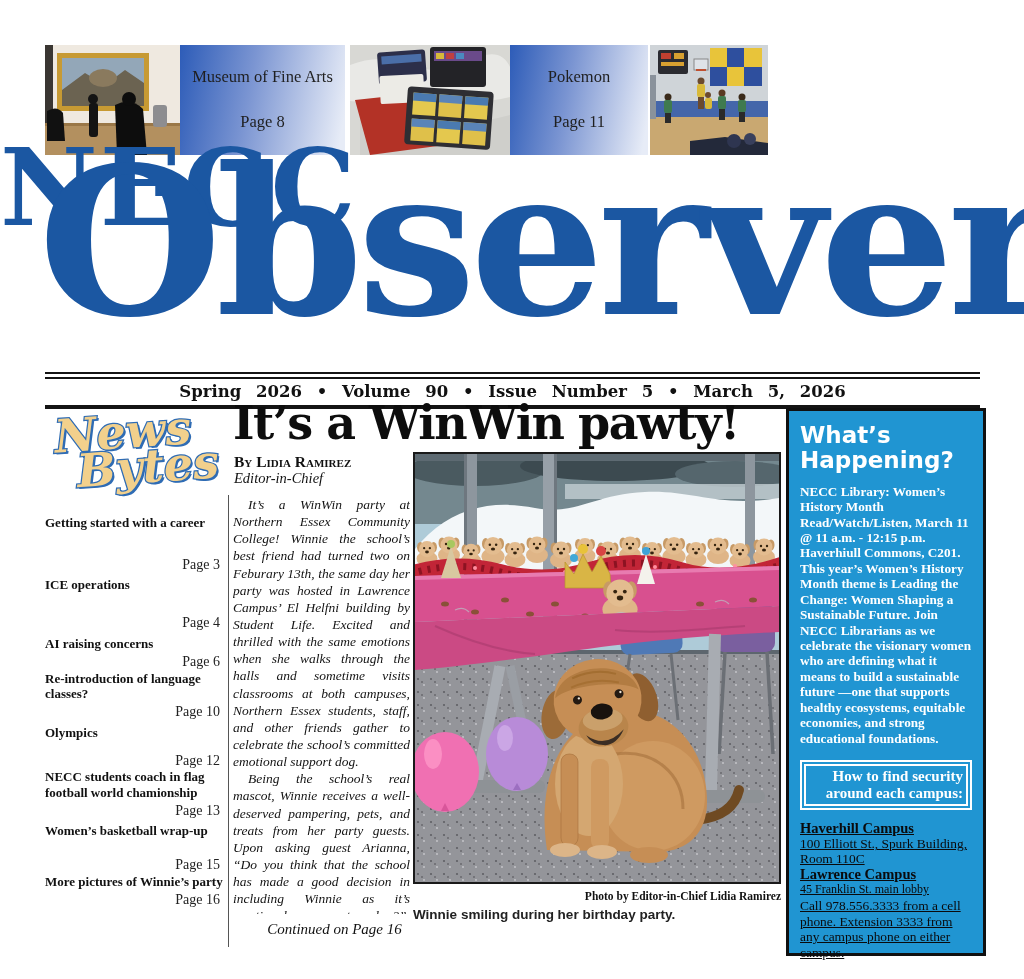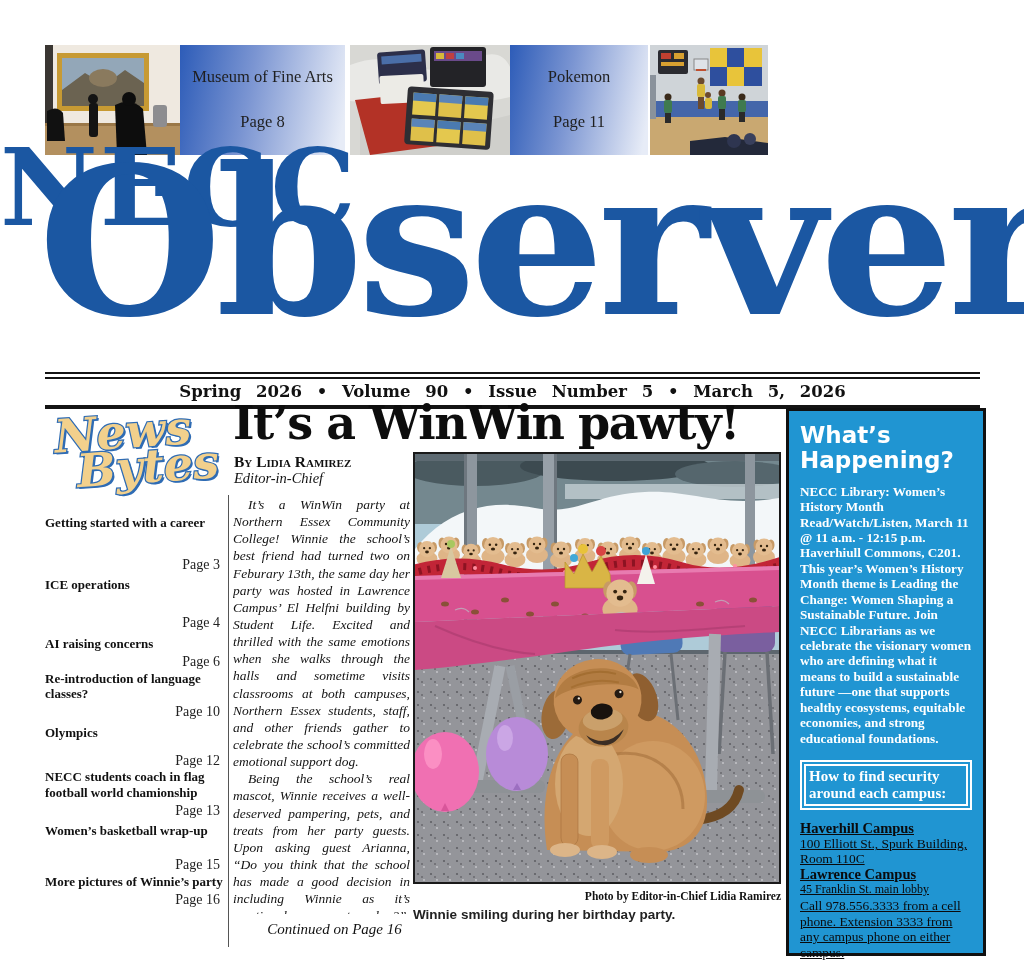--- a/index.html
+++ b/index.html
@@ -65,21 +65,21 @@
                 font:700 11.5px/1.1 "Liberation Serif",serif;color:#111;}
   .caption{left:413px;top:907px;width:368px;font:700 13.5px/1.15 "Liberation Sans",sans-serif;color:#222;}
 
   
   .wh-box{left:786px;top:408px;width:200px;height:548px;background:var(--happening_blue);
           border:3px solid #101010;box-sizing:border-box;padding:12px 11px;color:#fff;}
   .wh-title{font:700 23px/1.08 "DejaVu Sans",sans-serif;color:#fff;margin-bottom:11px;}
   .wh-para{font:700 13.2px/1.17 "Liberation Serif",serif;color:#fff;margin:0;}
   .sec-box{margin-top:14px;border:2px solid #fff;padding:2px;}
   .sec-inner{border:2px solid #fff;padding:2px 3px;}
-  .sec-title{font:700 15px/1.12 "Liberation Serif",serif;text-align:left;color:#fff;}
+  .sec-title{font:700 15px/1.12 "Liberation Serif",serif;text-align:right;color:#fff;}
   .sec-details{margin-top:10px;color:#0a0a0c;text-decoration:underline;}
   .camp-name{font:700 14.5px/1.15 "Liberation Serif",serif;}
   .camp-addr{font:400 13.4px/1.12 "Liberation Serif",serif;}
   .camp-addr-sm{font:400 12px/1.15 "Liberation Serif",serif;}
   .phone-info{font:400 13.4px/1.18 "Liberation Serif",serif;margin-top:1px;}
 </style>
 </head>
 <body>
 
 <div id="page">

